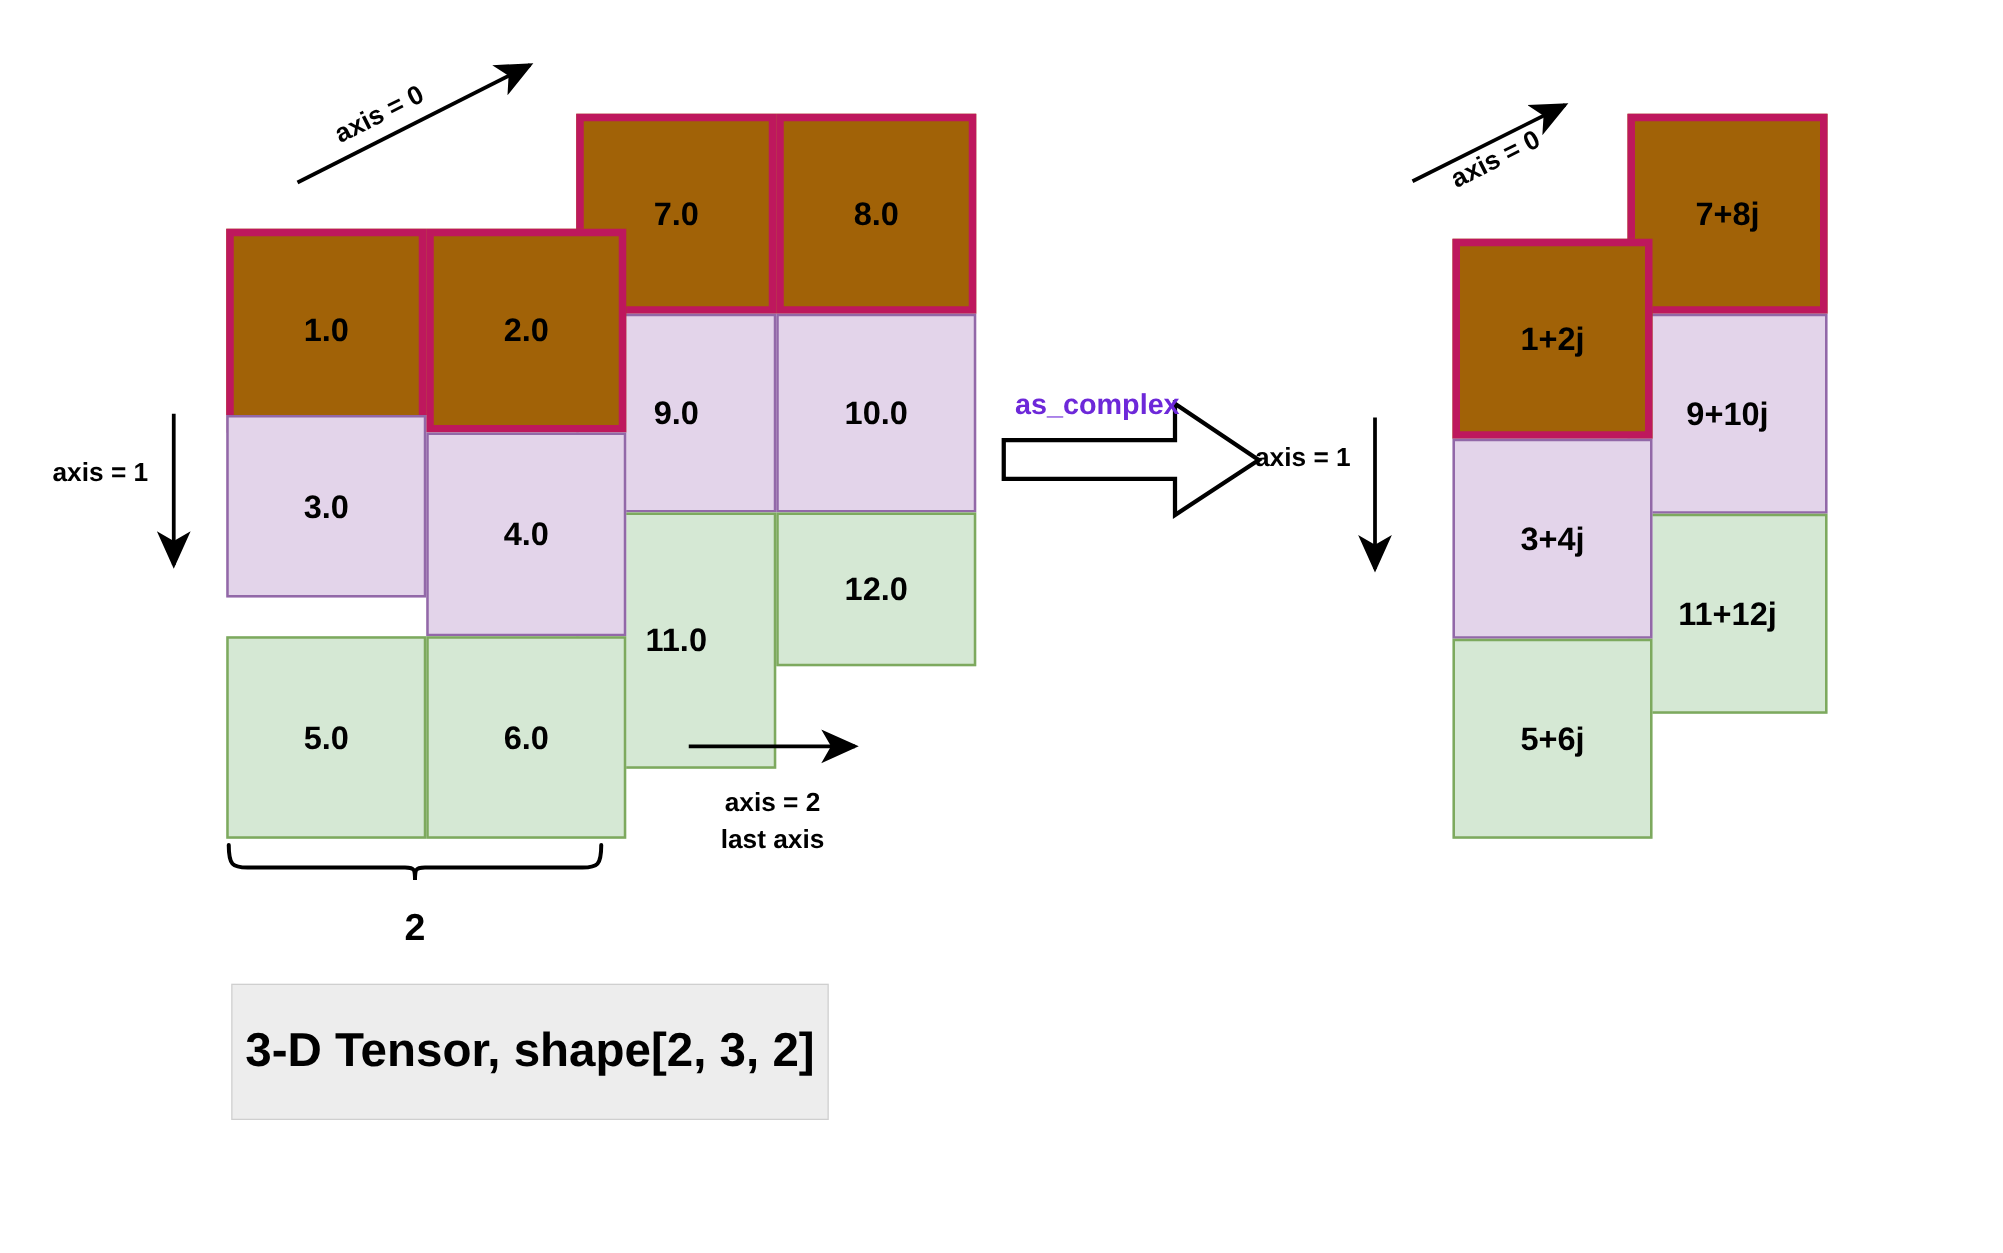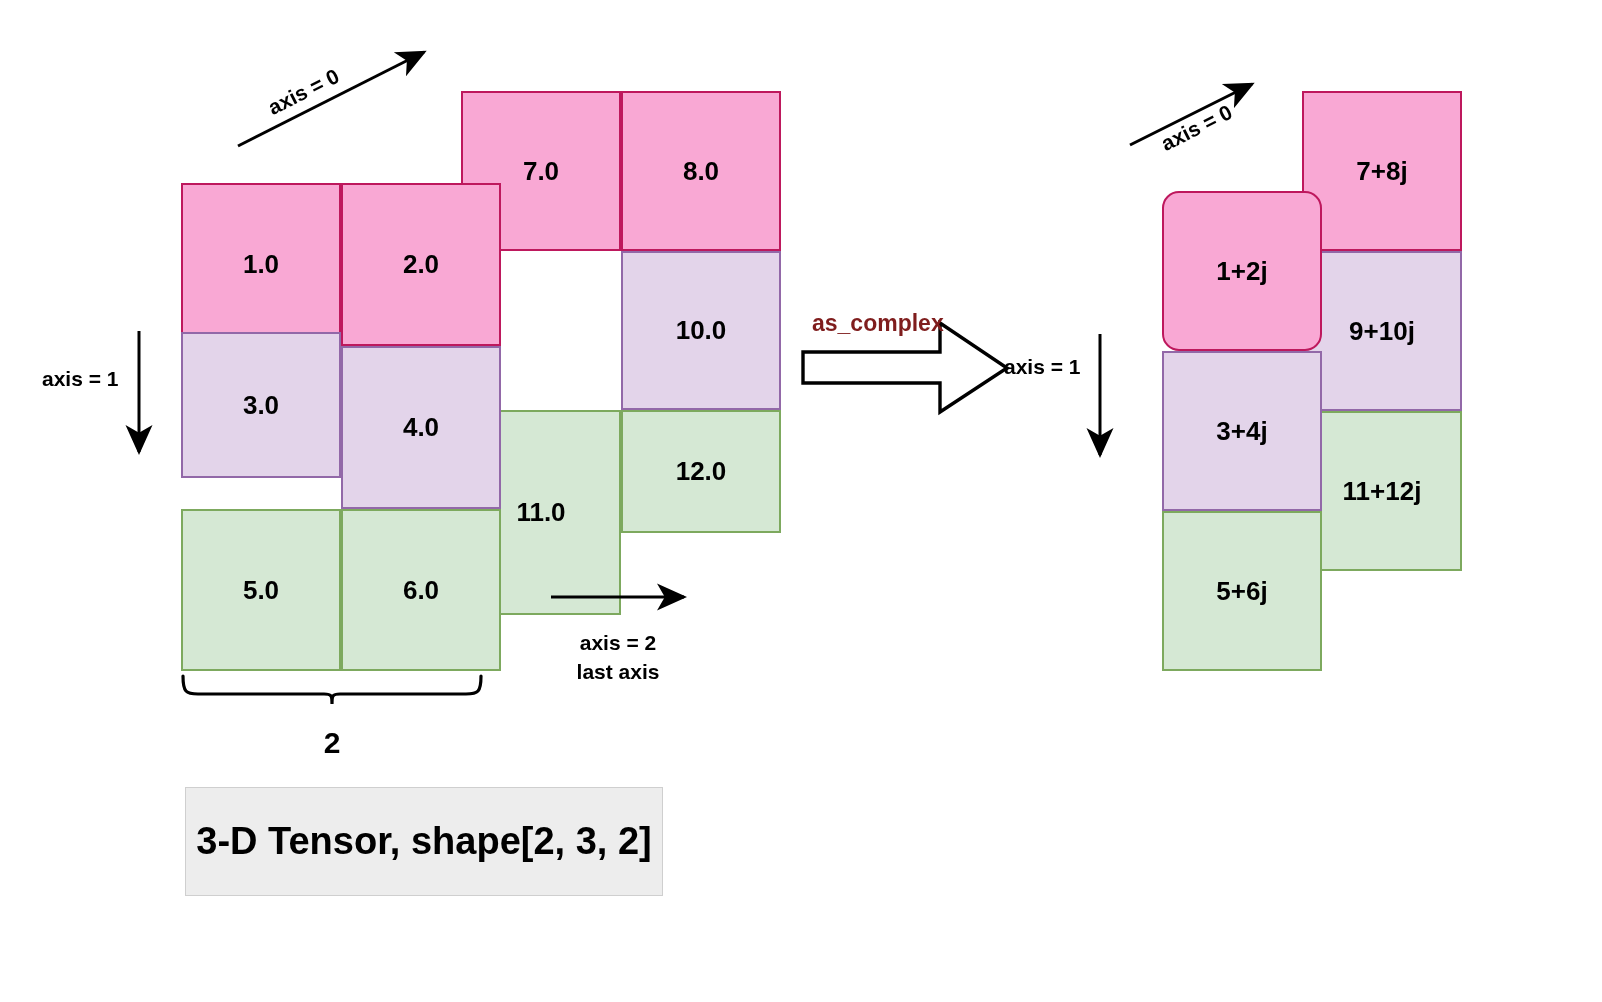--- a/index.html
+++ b/index.html
@@ -19,21 +19,21 @@
     position: absolute;
     box-sizing: border-box;
     display: flex;
     align-items: center;
     justify-content: center;
     font-weight: bold;
     font-size: 26px;
     color: #000000;
     font-family: "Liberation Sans", sans-serif;
   }
-  .cell.orange { background: #f9a8d4; border: 2px solid #be185d; }
+  .cell.orange { background: #a16207; border: 6px solid #be185d; }
   .cell.purple { background: #E3D4EA; border: 2px solid #9268A8; }
   .cell.green  { background: #D5E8D4; border: 2px solid #7DA95E; }
 
   .axis-label {
     position: absolute;
     font-weight: bold;
     font-size: 21px;
     color: #000000;
     white-space: nowrap;
     font-family: "Liberation Sans", sans-serif;
@@ -73,52 +73,53 @@
     left: 0;
     top: 0;
     width: 1602px;
     height: 1002px;
     pointer-events: none;
   }
   .op-label {
     position: absolute;
     font-weight: bold;
     font-size: 23px;
-    color: #7f1d1d;
+    color: #6d28d9;
     white-space: nowrap;
     font-family: "Liberation Sans", sans-serif;
   }
 </style>
 </head>
 <body>
 
 <div id="canvas">
 
   <div class="cell orange" style="left:461px; top:91px; width:160px; height:160px;">7.0</div>
   <div class="cell orange" style="left:621px; top:91px; width:160px; height:160px;">8.0</div>
 
+  <div class="cell purple" style="left:461px; top:251px; width:160px; height:159px;">9.0</div>
   <div class="cell purple" style="left:621px; top:251px; width:160px; height:159px;">10.0</div>
 
   <div class="cell green" style="left:461px; top:410px; width:160px; height:205px;">11.0</div>
   <div class="cell green" style="left:621px; top:410px; width:160px; height:123px;">12.0</div>
 
   <div class="cell orange" style="left:181px; top:183px; width:160px; height:163px;">1.0</div>
   <div class="cell orange" style="left:341px; top:183px; width:160px; height:163px;">2.0</div>
 
   <div class="cell purple" style="left:181px; top:332px; width:160px; height:146px;">3.0</div>
   <div class="cell purple" style="left:341px; top:346px; width:160px; height:163px;">4.0</div>
 
   <div class="cell green" style="left:181px; top:509px; width:160px; height:162px;">5.0</div>
   <div class="cell green" style="left:341px; top:509px; width:160px; height:162px;">6.0</div>
 
   <div class="cell orange" style="left:1302px; top:91px; width:160px; height:160px;">7+8j</div>
   <div class="cell purple" style="left:1302px; top:251px; width:160px; height:160px;">9+10j</div>
   <div class="cell green" style="left:1302px; top:411px; width:160px; height:160px;">11+12j</div>
 
-  <div class="cell orange" style="left:1162px; top:191px; width:160px; height:160px;border-radius:17px;">1+2j</div>
+  <div class="cell orange" style="left:1162px; top:191px; width:160px; height:160px;">1+2j</div>
   <div class="cell purple" style="left:1162px; top:351px; width:160px; height:160px;">3+4j</div>
   <div class="cell green" style="left:1162px; top:511px; width:160px; height:160px;">5+6j</div>
 
   <svg class="overlay" viewBox="0 0 1602 1002">
     <defs>
       <marker id="arrowThin" markerWidth="11" markerHeight="11" refX="9" refY="5.5" orient="auto" markerUnits="strokeWidth">
         <path d="M0,1 L10,5.5 L0,10 L2.6,5.5 Z" fill="#000000"></path>
       </marker>
     </defs>
 

